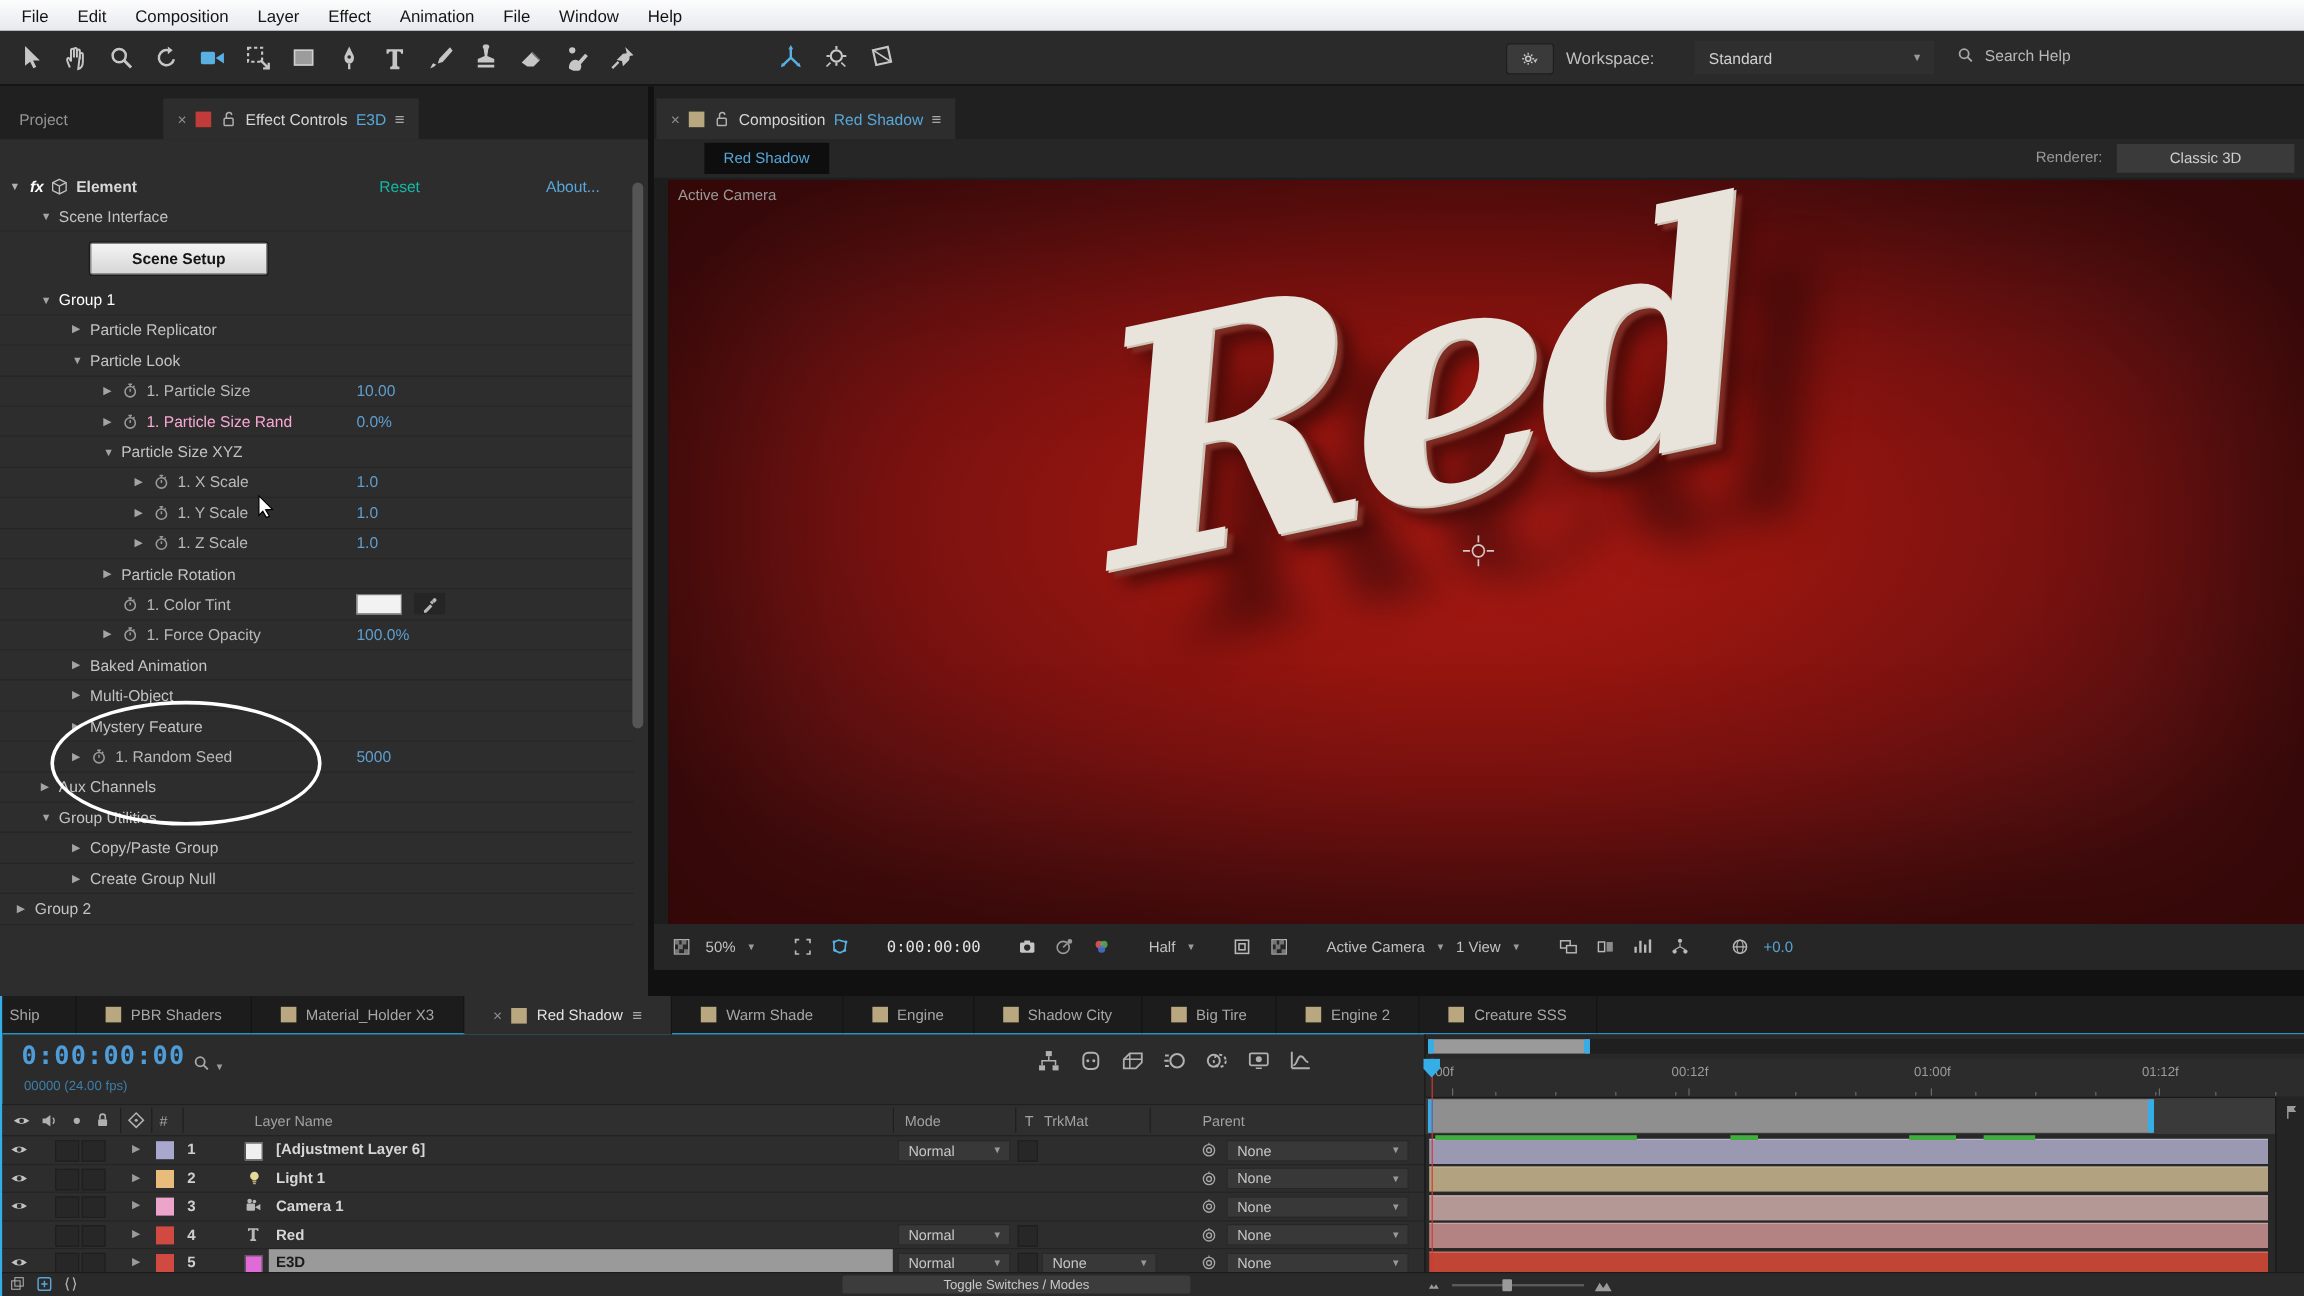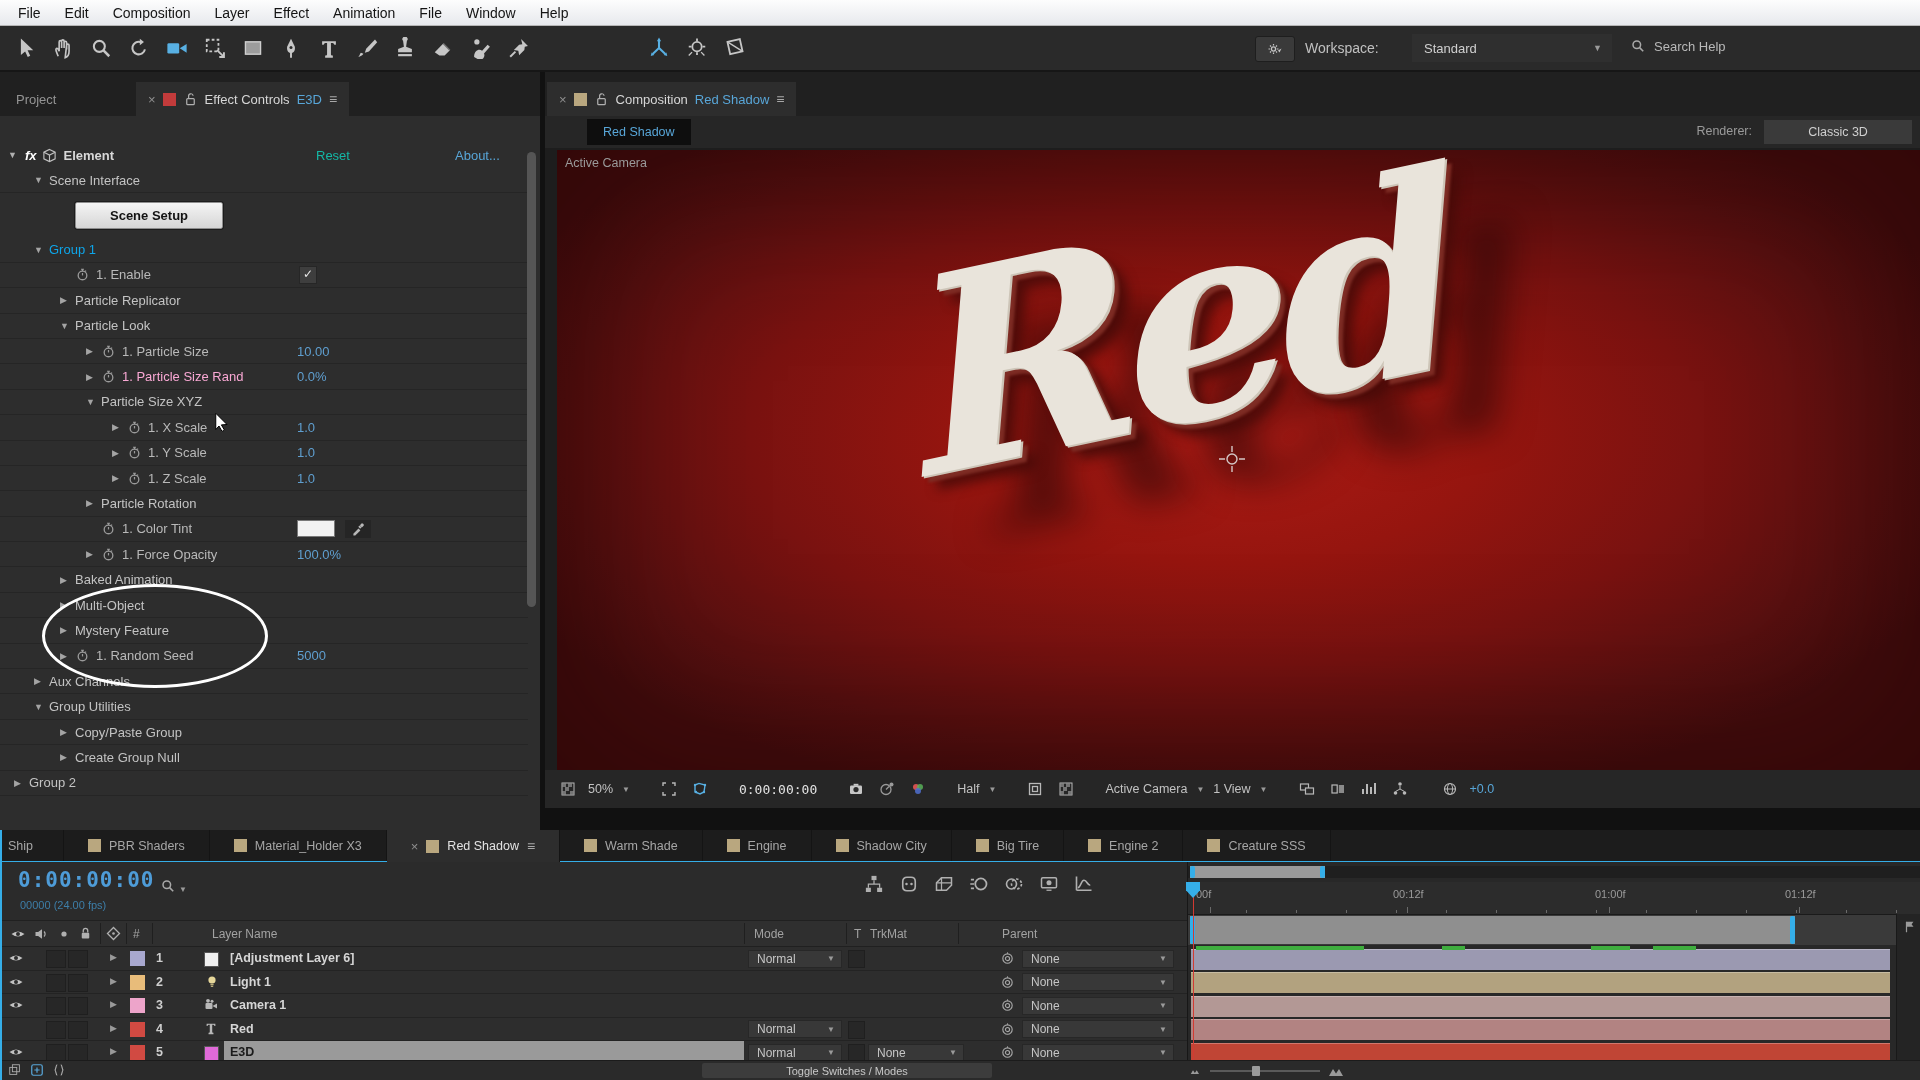--- a/index.html
+++ b/index.html
@@ -326,33 +326,21 @@
   <div class="ec-rows" id="ecRows">
       <div class="ec-row" style="padding-left: 34px;">
         <span class="twirl">▼</span>
         <span style="color: rgb(195, 195, 195);">Scene Interface</span>
       </div>
       <div class="ec-row ec-btnrow">
         <button class="scene-btn">Scene Setup</button>
       </div>
       <div class="ec-row" style="padding-left: 34px;">
         <span class="twirl">▼</span>
-        <span style="color: #0ea5e9;">Group 1</span>
-      </div>
-      <div class="ec-row" style="padding-left: 60px;">
-        <span class="twirl"></span>
-        <span class="sw">
-          <svg class="ic" viewBox="0 0 16 16">
-            <circle cx="8" cy="9" r="4.6" fill="none" stroke="#9a9a9a" stroke-width="1.4"></circle>
-            <path d="M6.4 2.4h3.2M8 2.4v2m2.8.4l1-1" stroke="#9a9a9a" stroke-width="1.3"></path>
-            <path d="M8 9V6.4" stroke="#9a9a9a" stroke-width="1.3"></path>
-          </svg>
-        </span>
-        <span style="color: rgb(185, 185, 185);">1. Enable</span>
-        <span class="ec-check">✓</span>
+        <span style="color: #ffffff;">Group 1</span>
       </div>
       <div class="ec-row" style="padding-left: 60px;">
         <span class="twirl">▶</span>
         <span style="color: rgb(195, 195, 195);">Particle Replicator</span>
       </div>
       <div class="ec-row" style="padding-left: 60px;">
         <span class="twirl">▼</span>
         <span style="color: rgb(195, 195, 195);">Particle Look</span>
       </div>
       <div class="ec-row" style="padding-left: 86px;">

